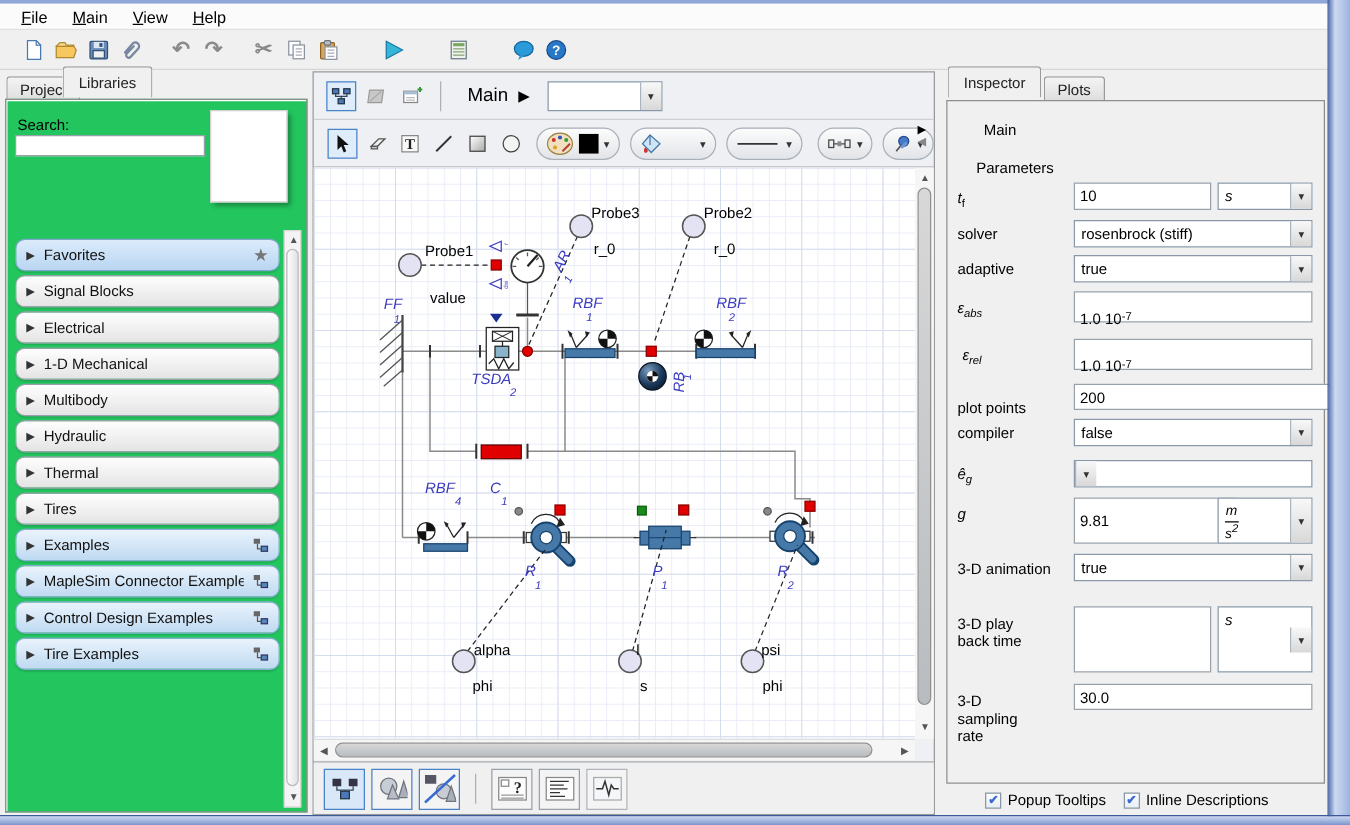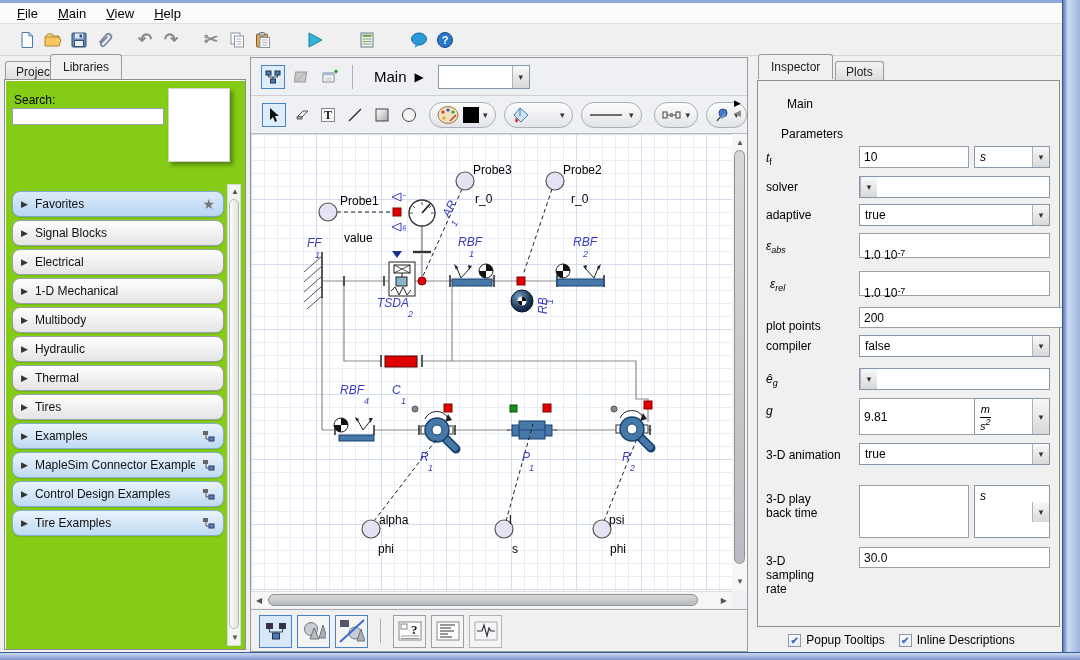--- a/index.html
+++ b/index.html
@@ -15,21 +15,21 @@
   .menuitem::first-letter{text-decoration:underline}
   #toolbar{left:0;top:24px;width:1062px;height:32px;background:#f0f0f0;border-bottom:1px solid #d5d5d5;display:flex;align-items:center;padding-left:14px}
   .tbtn{width:26px;height:26px;display:flex;align-items:center;justify-content:center}
   .tsp{width:14px}.tsp2{width:26px}
   .glyph{font-size:17px;color:#8a8a8a;font-weight:bold;line-height:1}
   
   .tab{font-size:12px;padding:3px 10px;border:1px solid #9a9a9a;border-bottom:none;background:linear-gradient(#f4f4f4,#dcdcdc);border-radius:3px 3px 0 0;color:#222}
   .tab.active{background:#f0f0f0;position:relative;z-index:2;padding:5px 12px}
   
   #leftpanel{left:3px;top:57px;width:245px;height:595px}
-  #lpbox{left:1px;top:22px;width:242px;height:571px;border:1px solid #8e8e8e;background:#84cc16;box-shadow:inset 1px 1px 0 #fff}
+  #lpbox{left:1px;top:22px;width:242px;height:571px;border:1px solid #8e8e8e;background:#22c55e;box-shadow:inset 1px 1px 0 #fff}
   .srchlbl{font-size:12px;color:#000}
   .tin{border:1px solid #98a0aa;font-family:"Liberation Sans",sans-serif;font-size:12px;padding:0 4px;background:#fff;color:#000}
   #preview{background:#fff;border:1px solid #d0d0d0;box-shadow:3px 3px 4px rgba(0,0,0,.35)}
   .lib{left:7px;width:212px;height:26px;border:1px solid #9aa0a8;border-radius:8px;background:linear-gradient(#fefefe,#e4e4e4);display:flex;align-items:center;padding:0 8px;gap:7px;font-size:12px;color:#111;box-shadow:0 1px 1px rgba(0,0,0,.12)}
   .lib .exp{font-size:9px;color:#333}
   .lib .lbl{flex:1;white-space:nowrap;overflow:hidden}
   .lib.fav{background:linear-gradient(#dcebfb,#b9d6f2);border-color:#7da6cd}
   .lib.ex{background:linear-gradient(#eaf3fc,#bfdaf2);border-color:#86aecf}
   .star{font-size:14px;color:#777}
   
@@ -644,20 +644,21 @@
 
     <span class="a plabel" style="left:8px;top:70px"><i>t</i><sub>f</sub></span>
     <input class="a tin" style="left: 101px; top: 65px; width: 110px; height: 22px;" value="10">
     <div class="a combo" style="left:216px;top:65px;width:76px;height:22px">
         <span class="cval" style="font-style:italic">s</span>
         <span class="carrow">▾</span>
       </div>
 
     <span class="a plabel" style="left:8px;top:99px">solver</span>
     <div class="a combo" style="left:101px;top:95px;width:191px;height:22px">
+        <span class="cval">rosenbrock (stiff)</span>
         <span class="carrow">▾</span>
       </div>
 
     <span class="a plabel" style="left:8px;top:127px">adaptive</span>
     <div class="a combo" style="left:101px;top:123px;width:191px;height:22px">
         <span class="cval">true</span>
         <span class="carrow">▾</span>
       </div>
 
     <span class="a plabel" style="left:8px;top:158px"><i>ε</i><sub><i>abs</i></sub></span>

